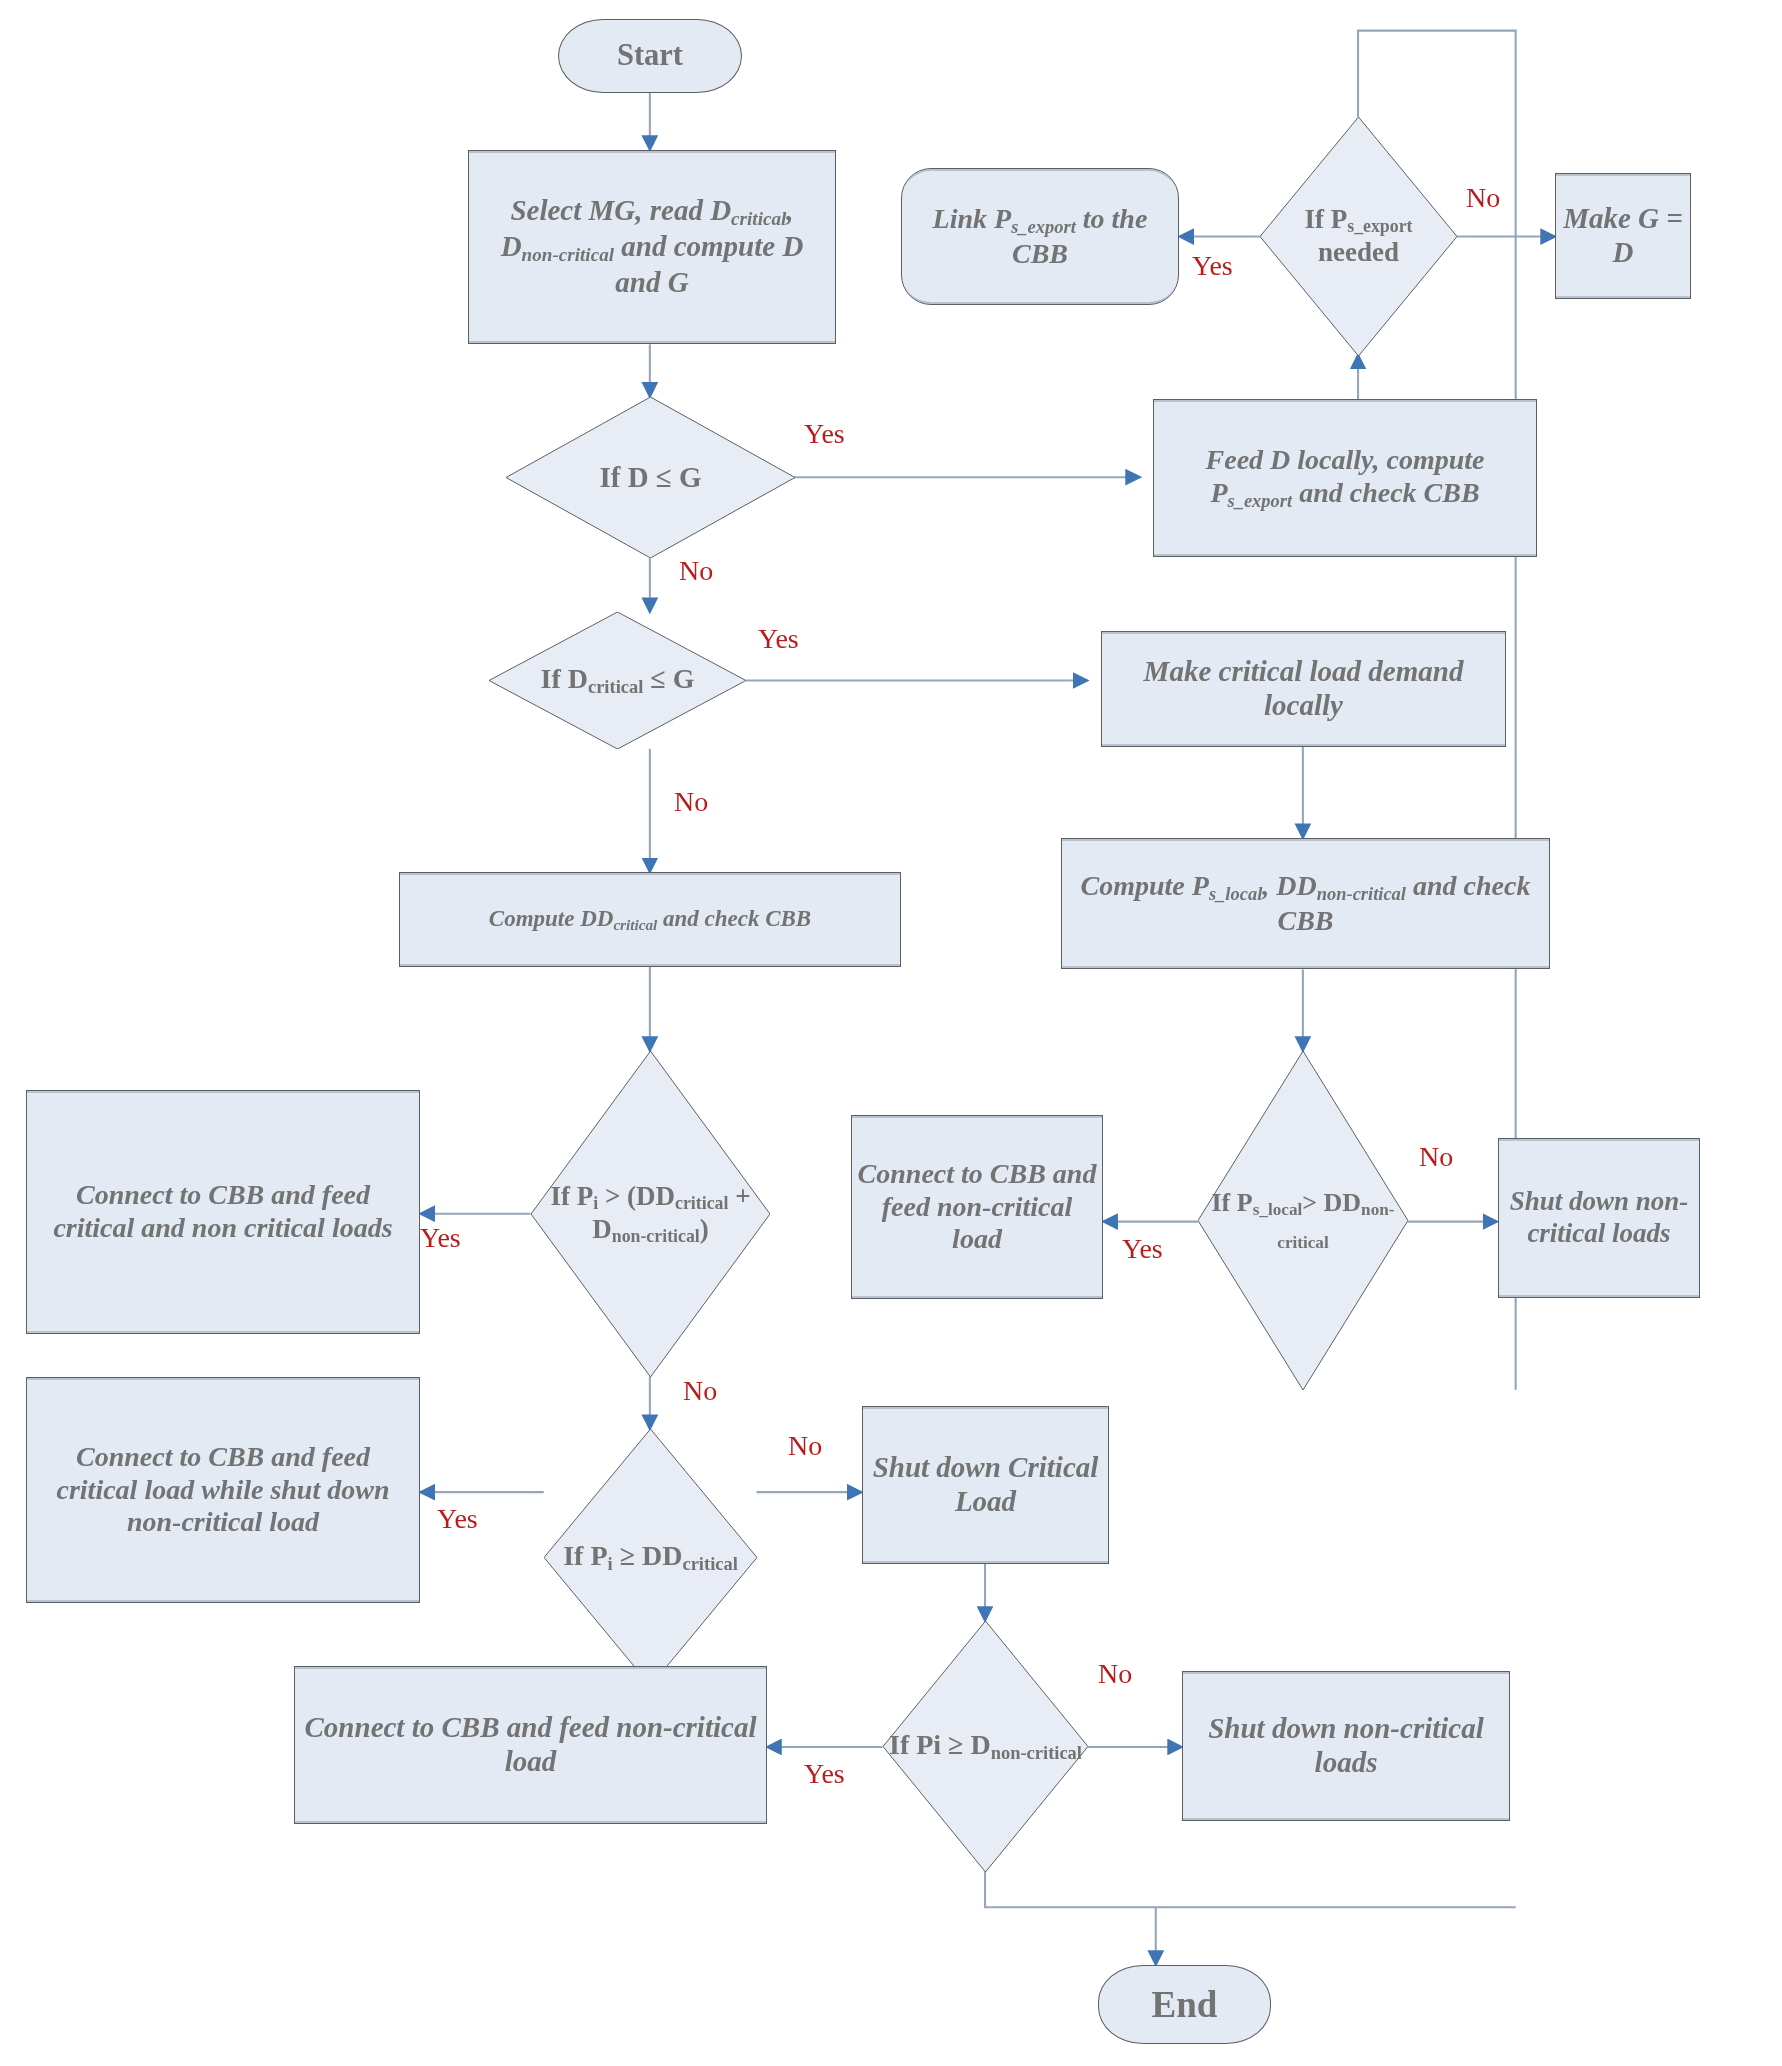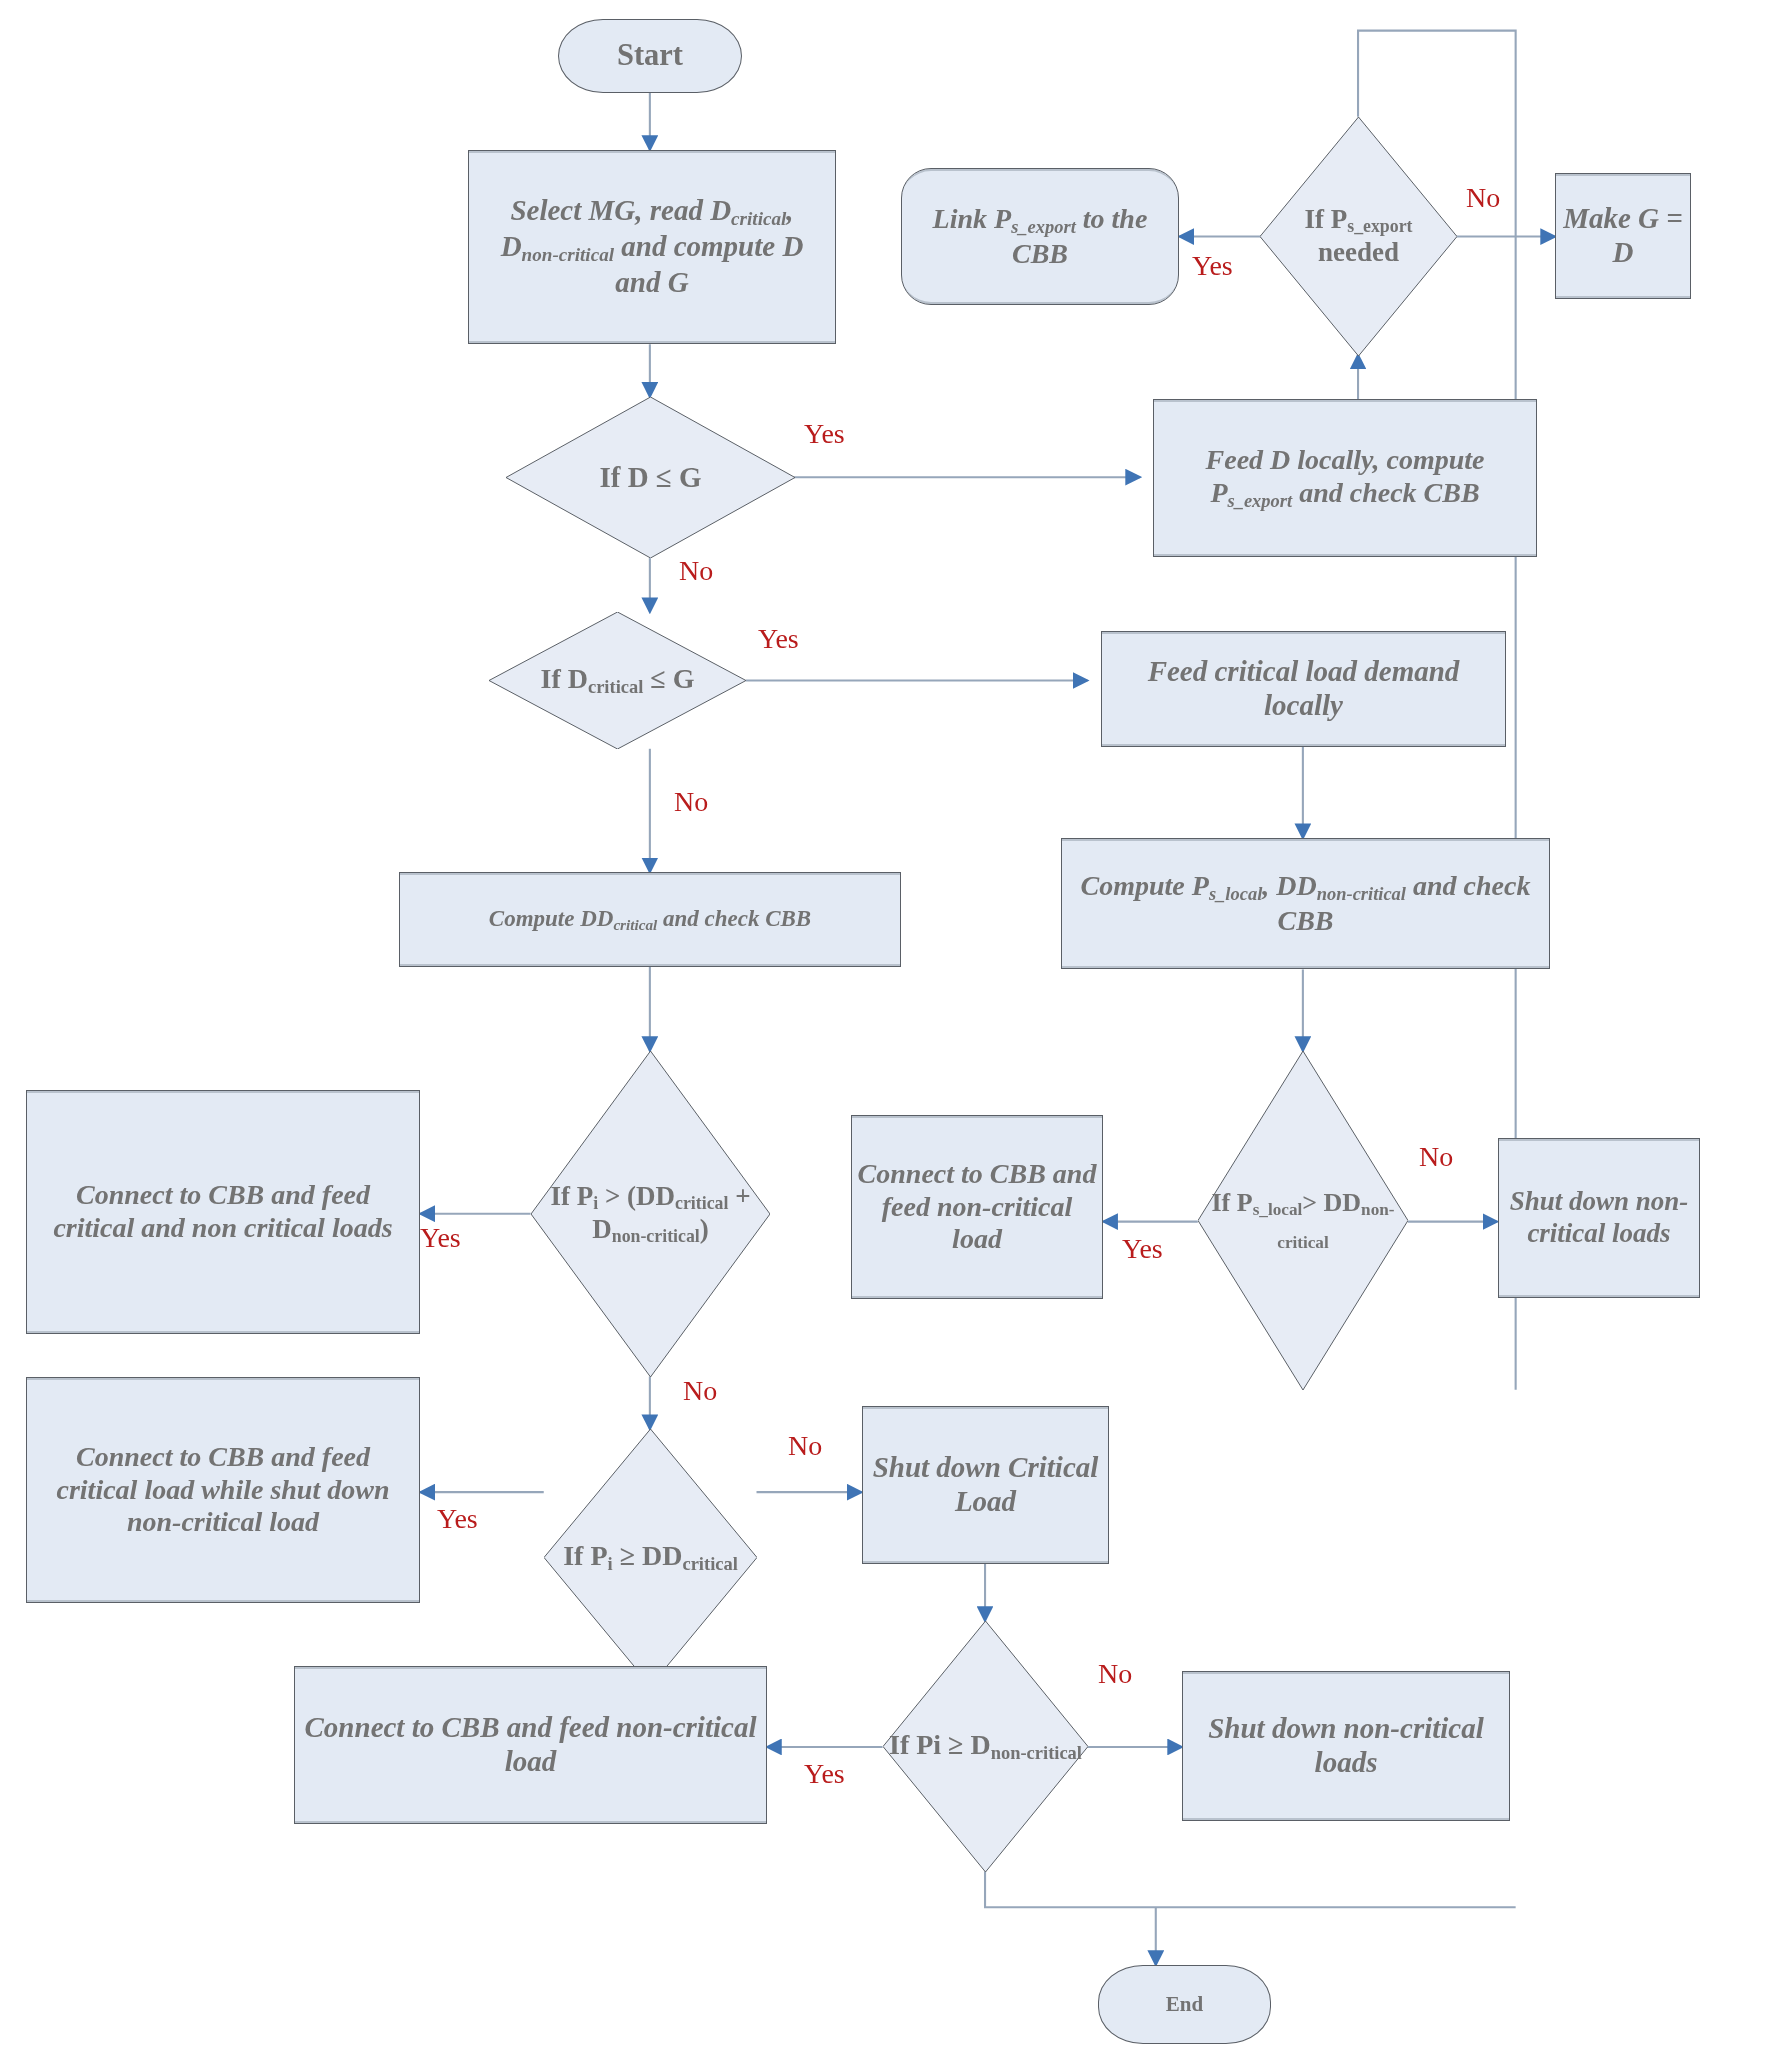--- a/index.html
+++ b/index.html
@@ -185,21 +185,21 @@
   </div>
 
   <div class="node decision" style="left:489px; top:612px; width:257px; height:137px; font-size:28px;">
     <svg class="dia" viewBox="0 0 100 100" preserveAspectRatio="none">
       <polygon points="50,0 100,50 50,100 0,50" fill="#e7ecf5" stroke="#4a4f56" stroke-width="0.9" vector-effect="non-scaling-stroke"></polygon>
     </svg>
     <span class="dia-text">If D<sub>critical</sub> ≤ G</span>
   </div>
 
   <div class="node process" style="left:1101px; top:631px; width:405px; height:116px; font-size:29px; padding:0 7.4px;">
-    <span>Feed critical load demand locally</span>
+    <span>Make critical load demand locally</span>
   </div>
 
   <div class="node process" style="left:1061px; top:838px; width:489px; height:131px; font-size:28px; padding:0 5.3px;">
     <span>Compute P<sub>s_local</sub>, DD<sub>non-critical</sub> and check CBB</span>
   </div>
 
   <div class="node process" style="left:399px; top:872px; width:502px; height:95px; font-size:23px; padding:0 1px;">
     <span>Compute DD<sub>critical</sub> and check CBB</span>
   </div>
 
@@ -252,21 +252,21 @@
   </div>
 
   <div class="node process" style="left:294px; top:1666px; width:473px; height:158px; font-size:29px; padding:0 8.4px;">
     <span>Connect to CBB and feed non-critical load</span>
   </div>
 
   <div class="node process" style="left:1182px; top:1671px; width:328px; height:150px; font-size:29px; padding:0 6.3px;">
     <span>Shut down non-critical loads</span>
   </div>
 
-  <div class="node terminator" style="left:1098px; top:1965px; width:173px; height:79px; font-size:21px;">
+  <div class="node terminator" style="left:1098px; top:1965px; width:173px; height:79px; font-size:37px;">
     <span>End</span>
   </div>
 
   <span class="edge-label" style="left:804px; top:420px; font-size:28px;">Yes</span>
   <span class="edge-label" style="left:679px; top:557px; font-size:28px;">No</span>
 
   <span class="edge-label" style="left:1192px; top:252px; font-size:28px;">Yes</span>
   <span class="edge-label" style="left:1466px; top:184px; font-size:28px;">No</span>
 
   <span class="edge-label" style="left:758px; top:625px; font-size:28px;">Yes</span>

